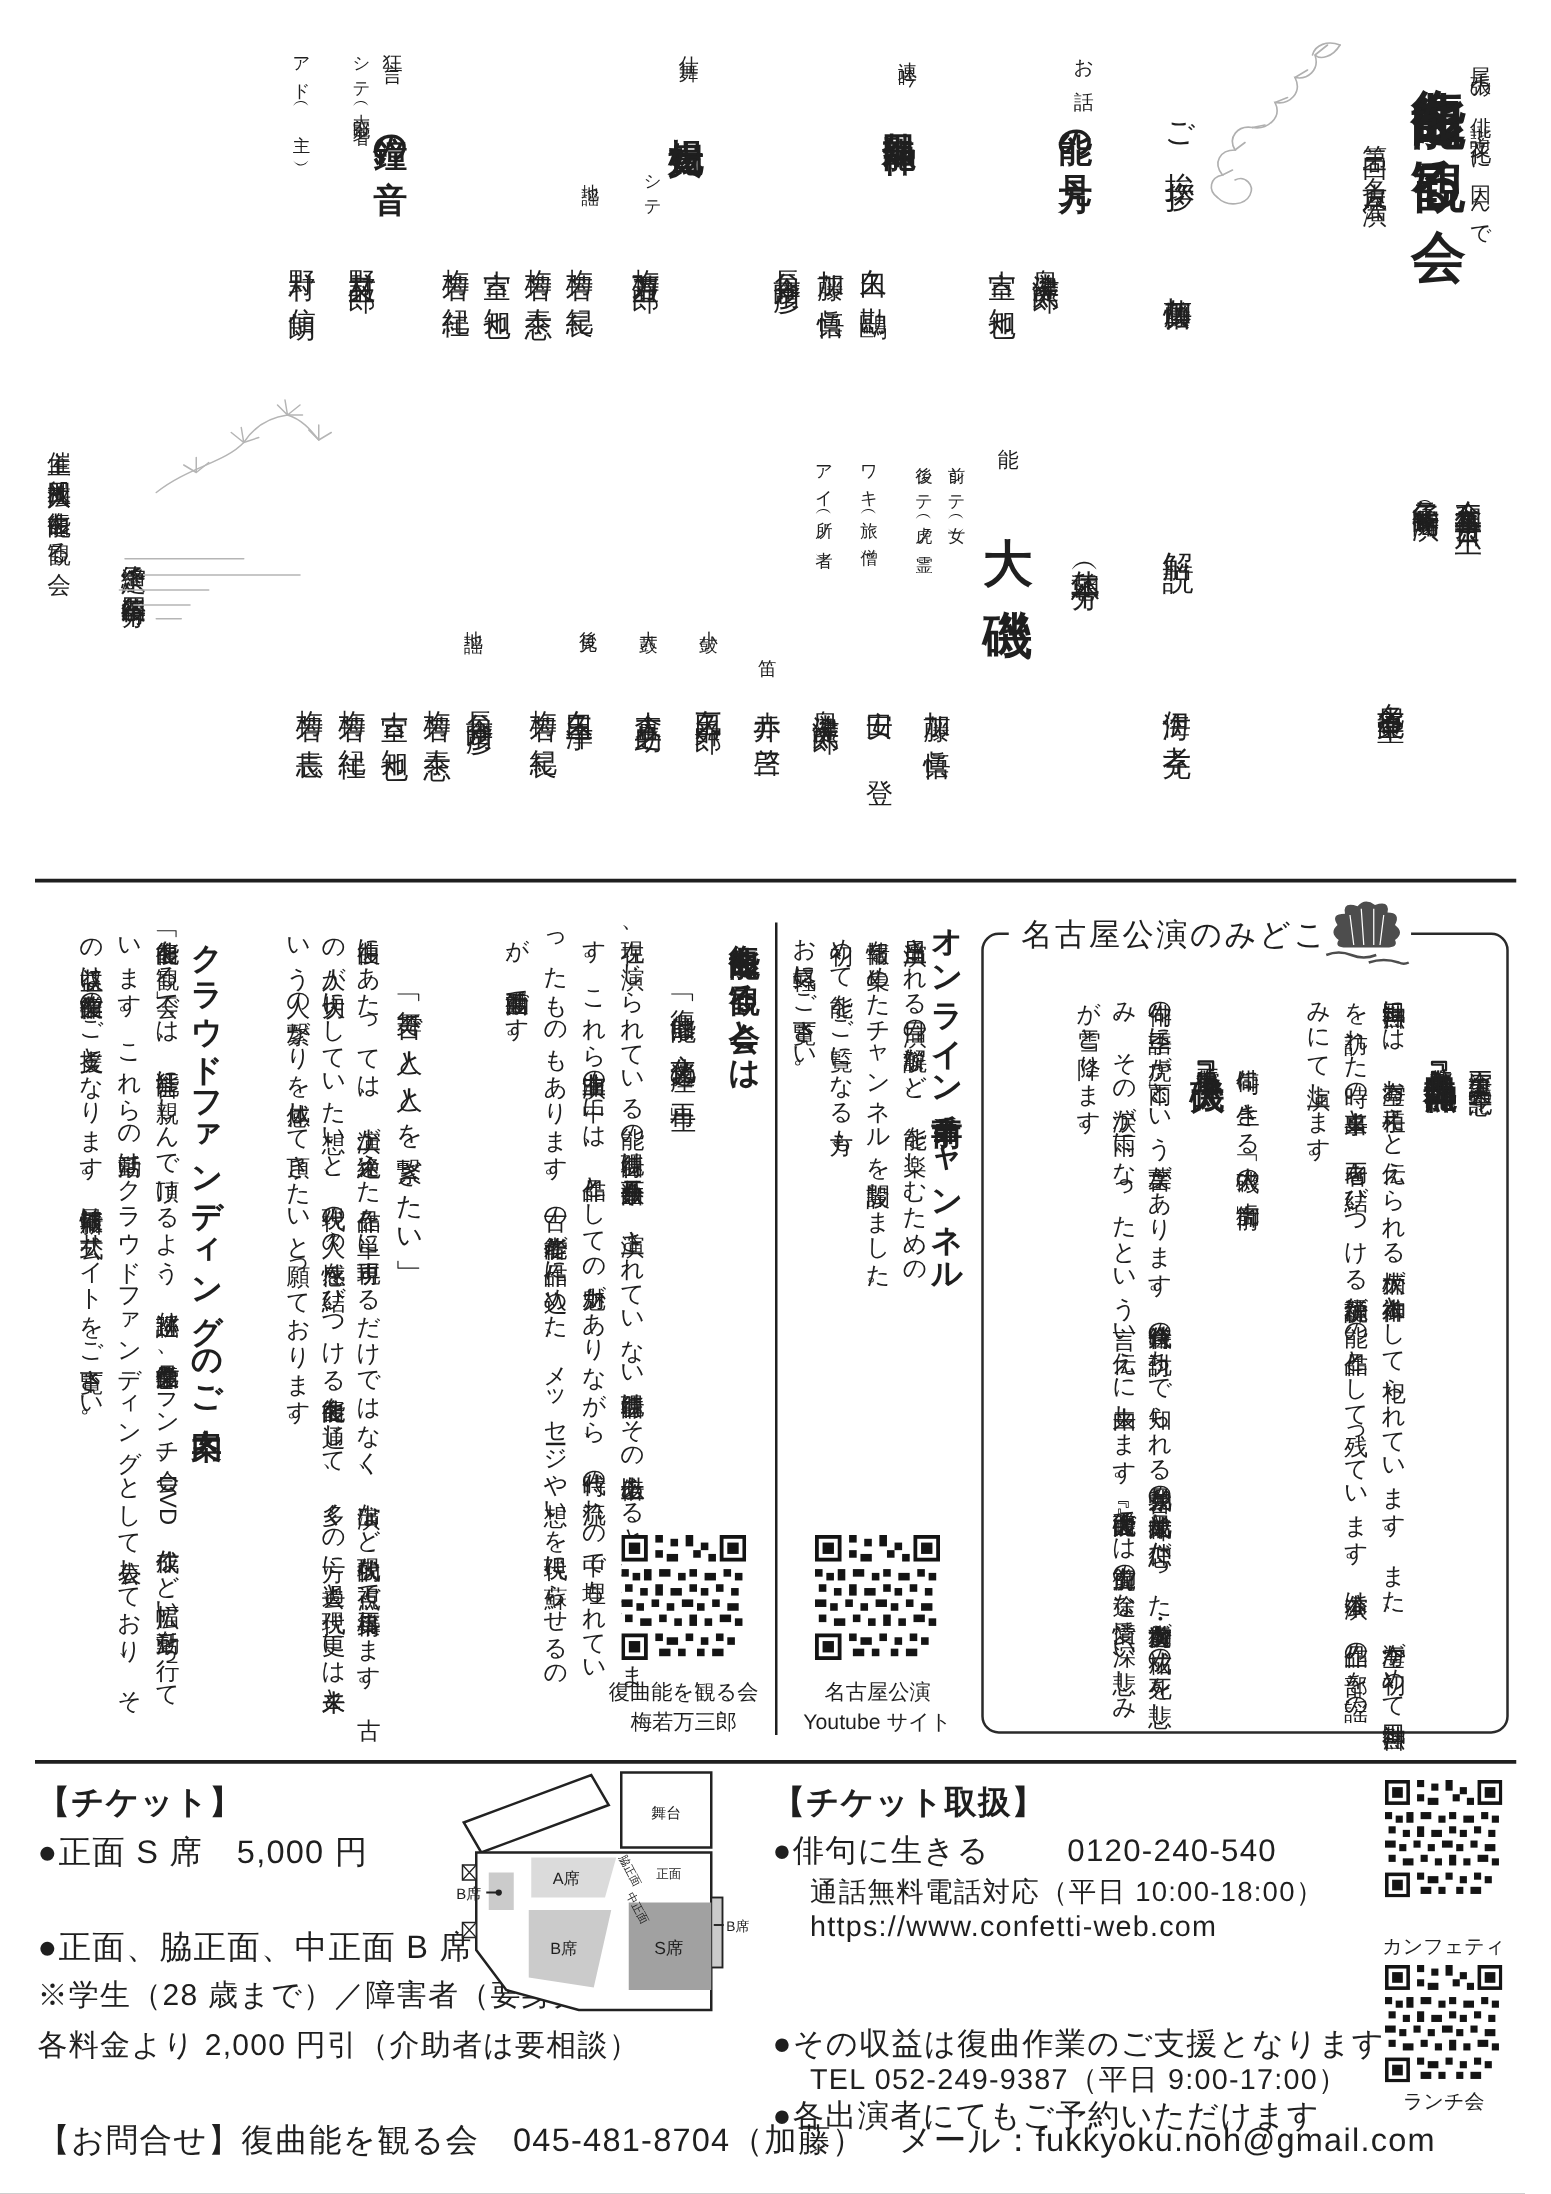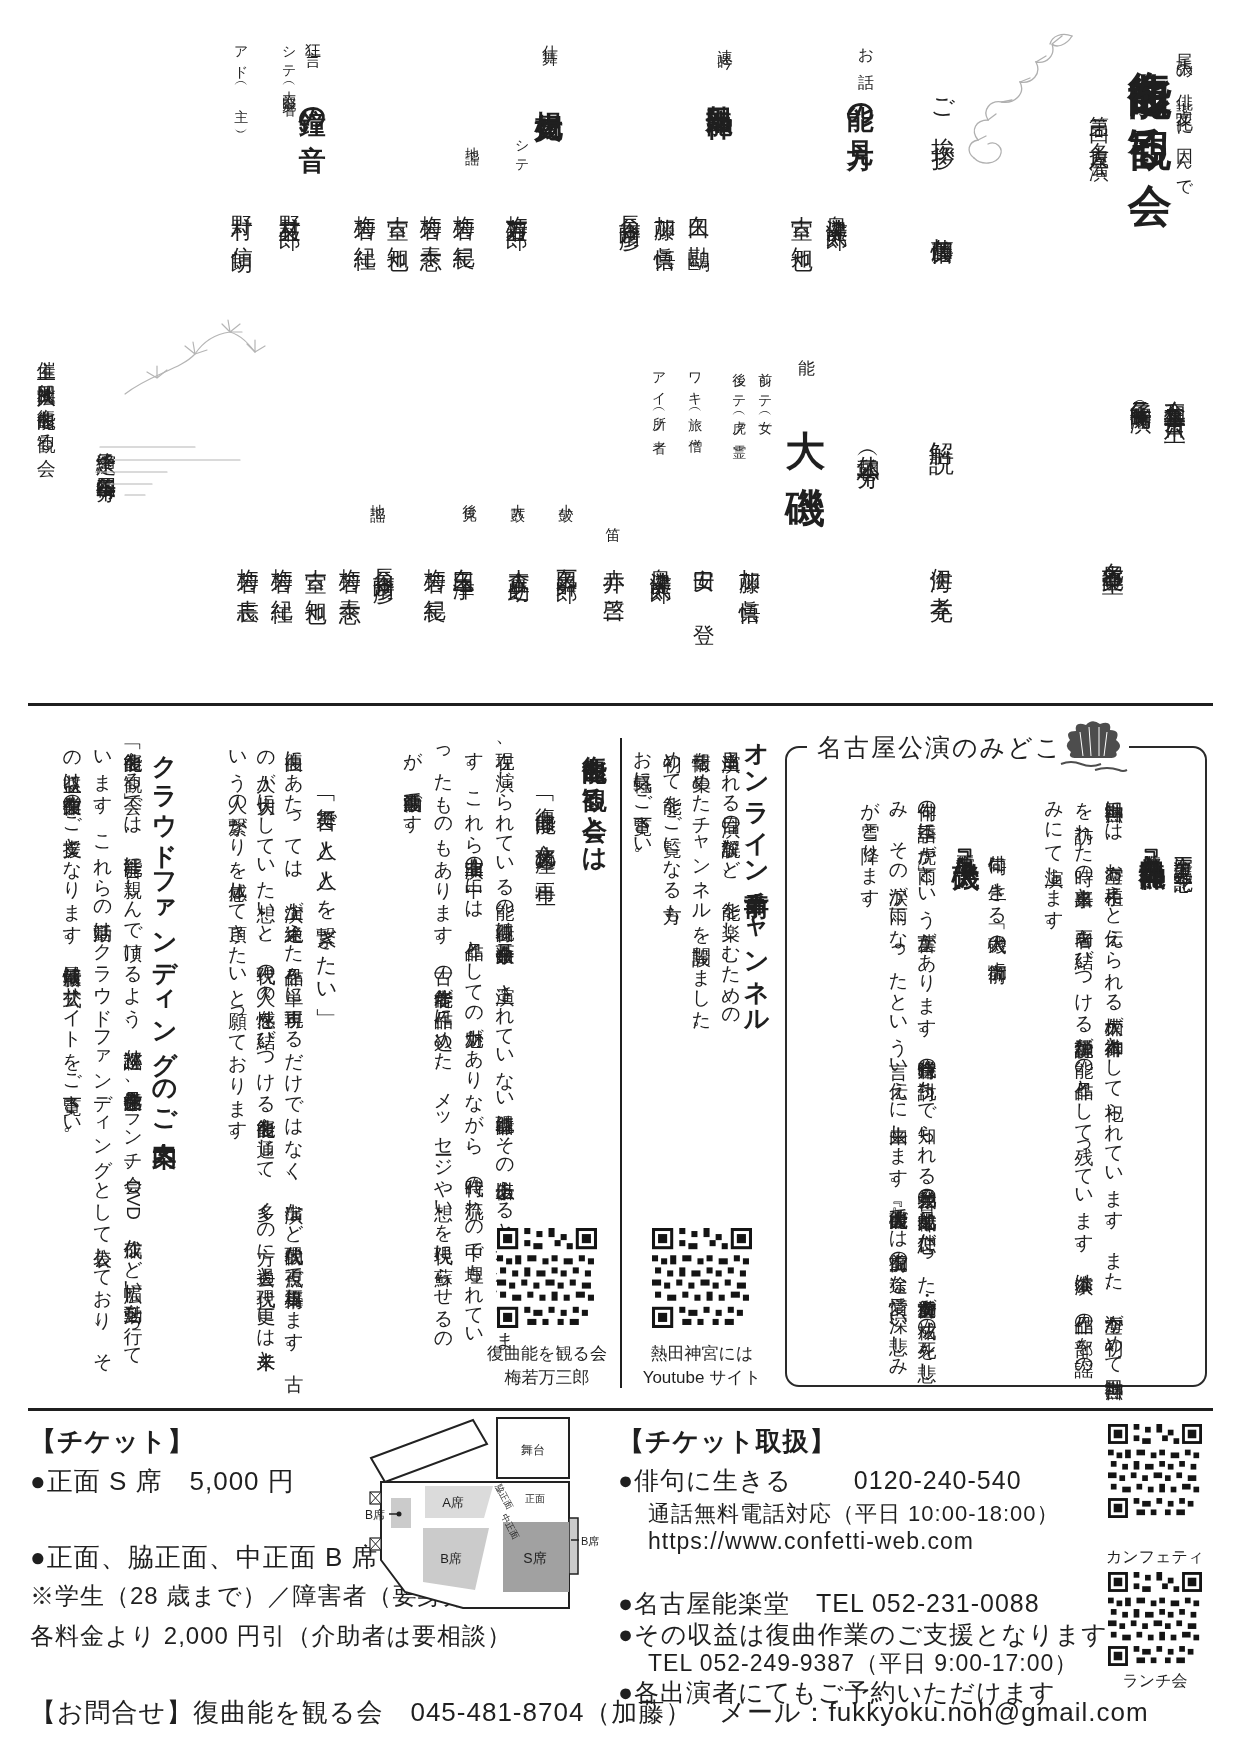--- a/index.html
+++ b/index.html
@@ -233,21 +233,21 @@
   </div>
 
   <div class="v f-head" style="left:743px;top:725px">オンライン事前チャンネル</div>
   <div class="colp pre" style="left:628px;top:738px;width:118px;height:630px;line-height:1.55">当日上演される演目の解説など、能を楽しむための
 情報を集めたチャンネルを開設しました。
 初めて能をご覧になる方も、
 お気軽にご覧下さい。</div>
   <svg class="qr" style="left:652px;top:1228px" width="100" height="100">
       <use href="#qrsym"></use>
     </svg>
-  <div class="qr-label" style="left:628px;top:1342px;width:148px">熱田神宮には</div>
+  <div class="qr-label" style="left:628px;top:1342px;width:148px">名古屋公演</div>
   <div class="qr-label" style="left:628px;top:1366px;width:148px">Youtube サイト</div>
 
   <div class="vdivider" style="left:620px;top:738px;height:650px"></div>
 
   <div class="v f-head" style="left:581px;top:736px">復曲能を観る会とは</div>
   <div class="v f-sub" style="left:534px;top:788px">「復曲能は文化遺産の再生」</div>
   <div class="colp" style="left:356px;top:738px;width:164px;height:615px;line-height:1.62">現在、演じられている能の現行曲は二百数十曲余り。上演されていない非現行曲はその十倍以上あると言われています。これら非上演曲の中には、作品としての魅力がありながら、時代の流れの中で埋もれていったものもあります。古の能作者が作品に込めた、メッセージや想いを現代に蘇らせるのが、復曲活動です。</div>
   <svg class="qr" style="left:497px;top:1228px" width="100" height="100">
       <use href="#qrsym"></use>
     </svg>
@@ -294,21 +294,20 @@
     <line x1="206" y1="128" x2="214" y2="128" stroke="#222" stroke-width="1.5"></line>
     <text x="216" y="133" font-size="11">B席</text>
   </svg>
 
   <div class="tk" style="left:618px;top:1424px;font-weight:600">【チケット取扱】</div>
   <div class="tk" style="left:618px;top:1464px;font-size:25px">
     <span>●俳句に生きる</span><span style="margin-left:62px">0120-240-540</span>
   </div>
   <div class="tk-sub" style="left:648px;top:1499px;font-size:22px">通話無料電話対応（平日 10:00-18:00）</div>
   <div class="tk-sub" style="left:648px;top:1528px">https://www.confetti-web.com</div>
-  <div class="tk" style="left:618px;top:1587px;font-size:25px">●名古屋能楽堂　TEL 052-231-0088</div>
   <div class="tk" style="left:618px;top:1618px;font-size:25px">●その収益は復曲作業のご支援となります</div>
   <div class="tk-sub" style="left:648px;top:1648px">TEL 052-249-9387（平日 9:00-17:00）</div>
   <div class="tk" style="left:618px;top:1676px;font-size:25px">●各出演者にてもご予約いただけます</div>
 
   <svg class="qr" style="left:1108px;top:1424px" width="94" height="94">
       <use href="#qrsym"></use>
     </svg>
   <div class="qr-label" style="left:1095px;top:1547px;width:120px;font-size:16px">カンフェティ</div>
   <svg class="qr" style="left:1108px;top:1572px" width="94" height="94">
       <use href="#qrsym"></use>

